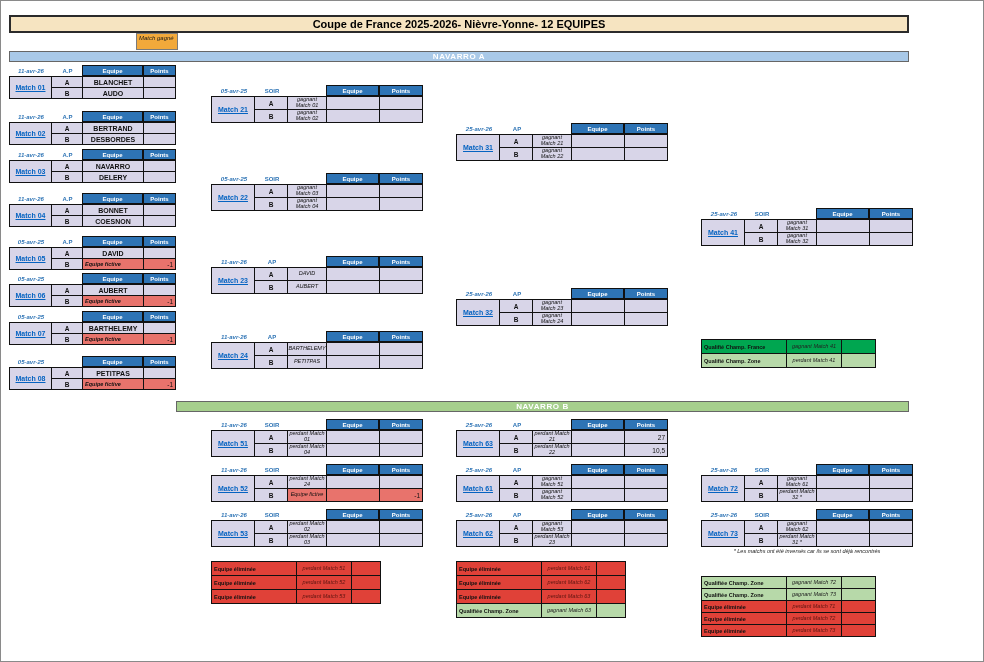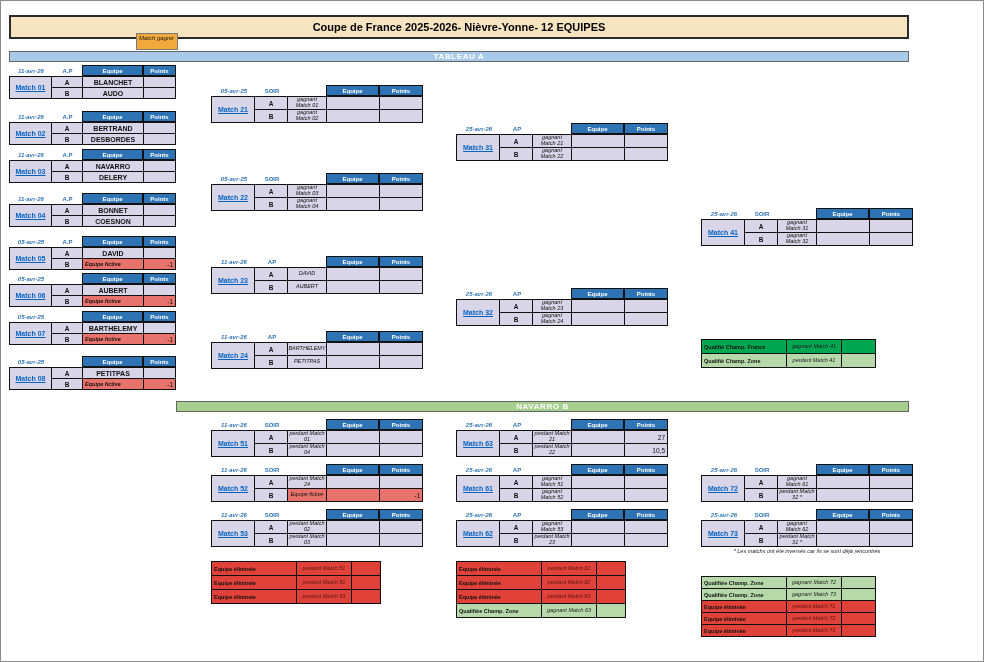--- a/index.html
+++ b/index.html
@@ -1,20 +1,20 @@
 <!DOCTYPE html>
 <html><head>
 <meta charset="utf-8">
 <style>
   html,body{margin:0;padding:0;background:#fff;}
   #sheet{position:relative;width:984px;height:662px;background:#fff;
     font-family:"Liberation Sans",sans-serif;border:1px solid #8a8a8a;box-sizing:border-box;overflow:hidden;}
   .abs{position:absolute;}
 
-  #title{left:8px;top:14px;width:900px;height:24px;background:#F6E4C1;border:2px solid #2b2b2b;
+  #title{left:8px;top:14px;width:900px;height:18px;background:#F6E4C1;border:2px solid #2b2b2b;
     box-sizing:border-box;display:flex;align-items:center;justify-content:center;
     font-weight:bold;font-size:11px;color:#000;}
   #legend{left:135px;top:32px;width:42px;height:17px;background:#F2A93B;border:1px solid #7a7a7a;
     box-sizing:border-box;font-style:italic;font-size:6px;line-height:6px;padding:1px 2px;color:#1a1a1a;}
   .bar{height:11px;display:flex;align-items:center;justify-content:center;color:#fff;
     font-weight:bold;font-size:8px;letter-spacing:.6px;border:1px solid #666;box-sizing:border-box;}
   #barA{left:8px;top:50px;width:900px;background:#A9C9E8;}
   #barB{left:175px;top:400px;width:733px;background:#A6CF8D;}
 
   .match{position:absolute;}
@@ -70,21 +70,21 @@
 
   #note{left:700px;top:547px;width:212px;text-align:center;font-size:5.5px;
     font-style:italic;color:#222;}
 </style>
 </head>
 <body>
 
 <div id="sheet">
   <div id="title" class="abs">Coupe de France 2025-2026- Nièvre-Yonne- 12 EQUIPES</div>
   <div id="legend" class="abs">Match gagné</div>
-  <div id="barA" class="abs bar">TABLEAU A</div>
+  <div id="barA" class="abs bar">NAVARRO A</div>
   <div id="barB" class="abs bar">NAVARRO B</div>
 
   <div class="match v1" style="left:8px;top:64px">
       <div class="mhdr">
         <span class="mdate">11-avr-26</span>
         <span class="msess">A.P</span>
         <span class="hcell heq">Equipe</span>
         <span class="hcell hpt">Points</span>
       </div>
       <div class="mbody">

